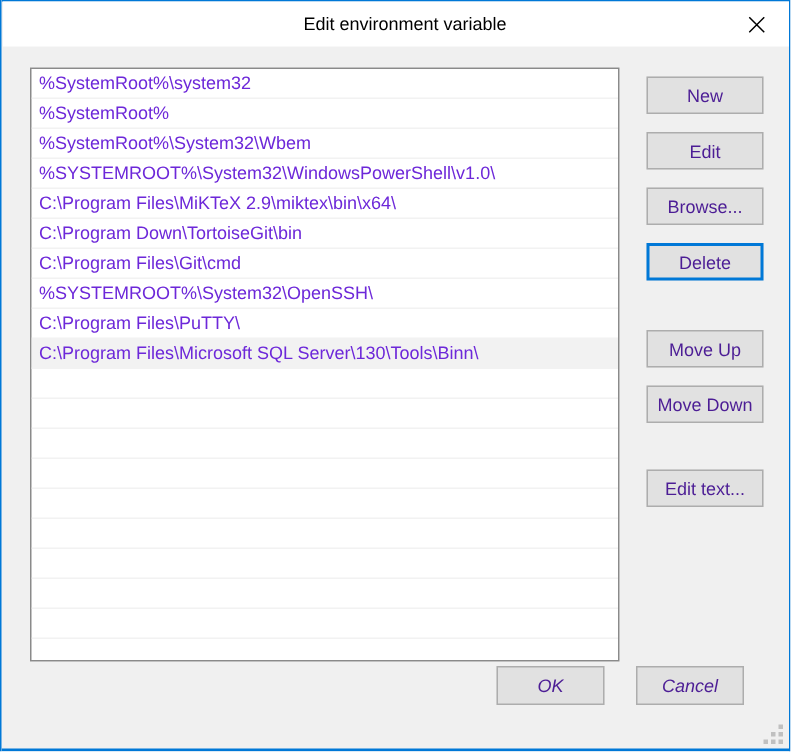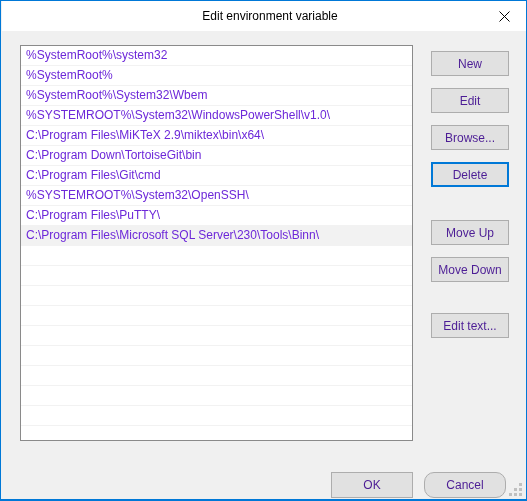--- a/index.html
+++ b/index.html
@@ -120,23 +120,23 @@
 
   .side-btn { left: 430px; width: 78px; height: 25px; }
   .b-new       { top: 51px; }
   .b-edit      { top: 88px; }
   .b-browse    { top: 125px; }
   .b-delete    { top: 162px; }
   .b-moveup    { top: 220px; }
   .b-movedown  { top: 257px; }
   .b-edittext  { top: 313px; }
 
-  .bottom-btn { top: 472px; width: 82px; height: 26px; }
+  .bottom-btn { top: 444px; width: 72px; height: 26px; font-style: italic; }
   .b-ok     { left: 330px; }
-  .b-cancel { left: 423px; border-radius: 10px; }
+  .b-cancel { left: 423px; }
 
   
   .grip {
     position: absolute;
     right: 4px;
     bottom: 5px;
     width: 12px;
     height: 12px;
   }
   .grip i {
@@ -172,21 +172,21 @@
   <div class="listbox">
       <div class="row">%SystemRoot%\system32</div>
       <div class="row">%SystemRoot%</div>
       <div class="row">%SystemRoot%\System32\Wbem</div>
       <div class="row">%SYSTEMROOT%\System32\WindowsPowerShell\v1.0\</div>
       <div class="row">C:\Program Files\MiKTeX 2.9\miktex\bin\x64\</div>
       <div class="row">C:\Program Down\TortoiseGit\bin</div>
       <div class="row">C:\Program Files\Git\cmd</div>
       <div class="row">%SYSTEMROOT%\System32\OpenSSH\</div>
       <div class="row">C:\Program Files\PuTTY\</div>
-      <div class="row selected">C:\Program Files\Microsoft SQL Server\230\Tools\Binn\</div>
+      <div class="row selected">C:\Program Files\Microsoft SQL Server\130\Tools\Binn\</div>
       <div class="row empty">&nbsp;</div>
       <div class="row empty">&nbsp;</div>
       <div class="row empty">&nbsp;</div>
       <div class="row empty">&nbsp;</div>
       <div class="row empty">&nbsp;</div>
       <div class="row empty">&nbsp;</div>
       <div class="row empty">&nbsp;</div>
       <div class="row empty">&nbsp;</div>
       <div class="row empty">&nbsp;</div>
     </div>

